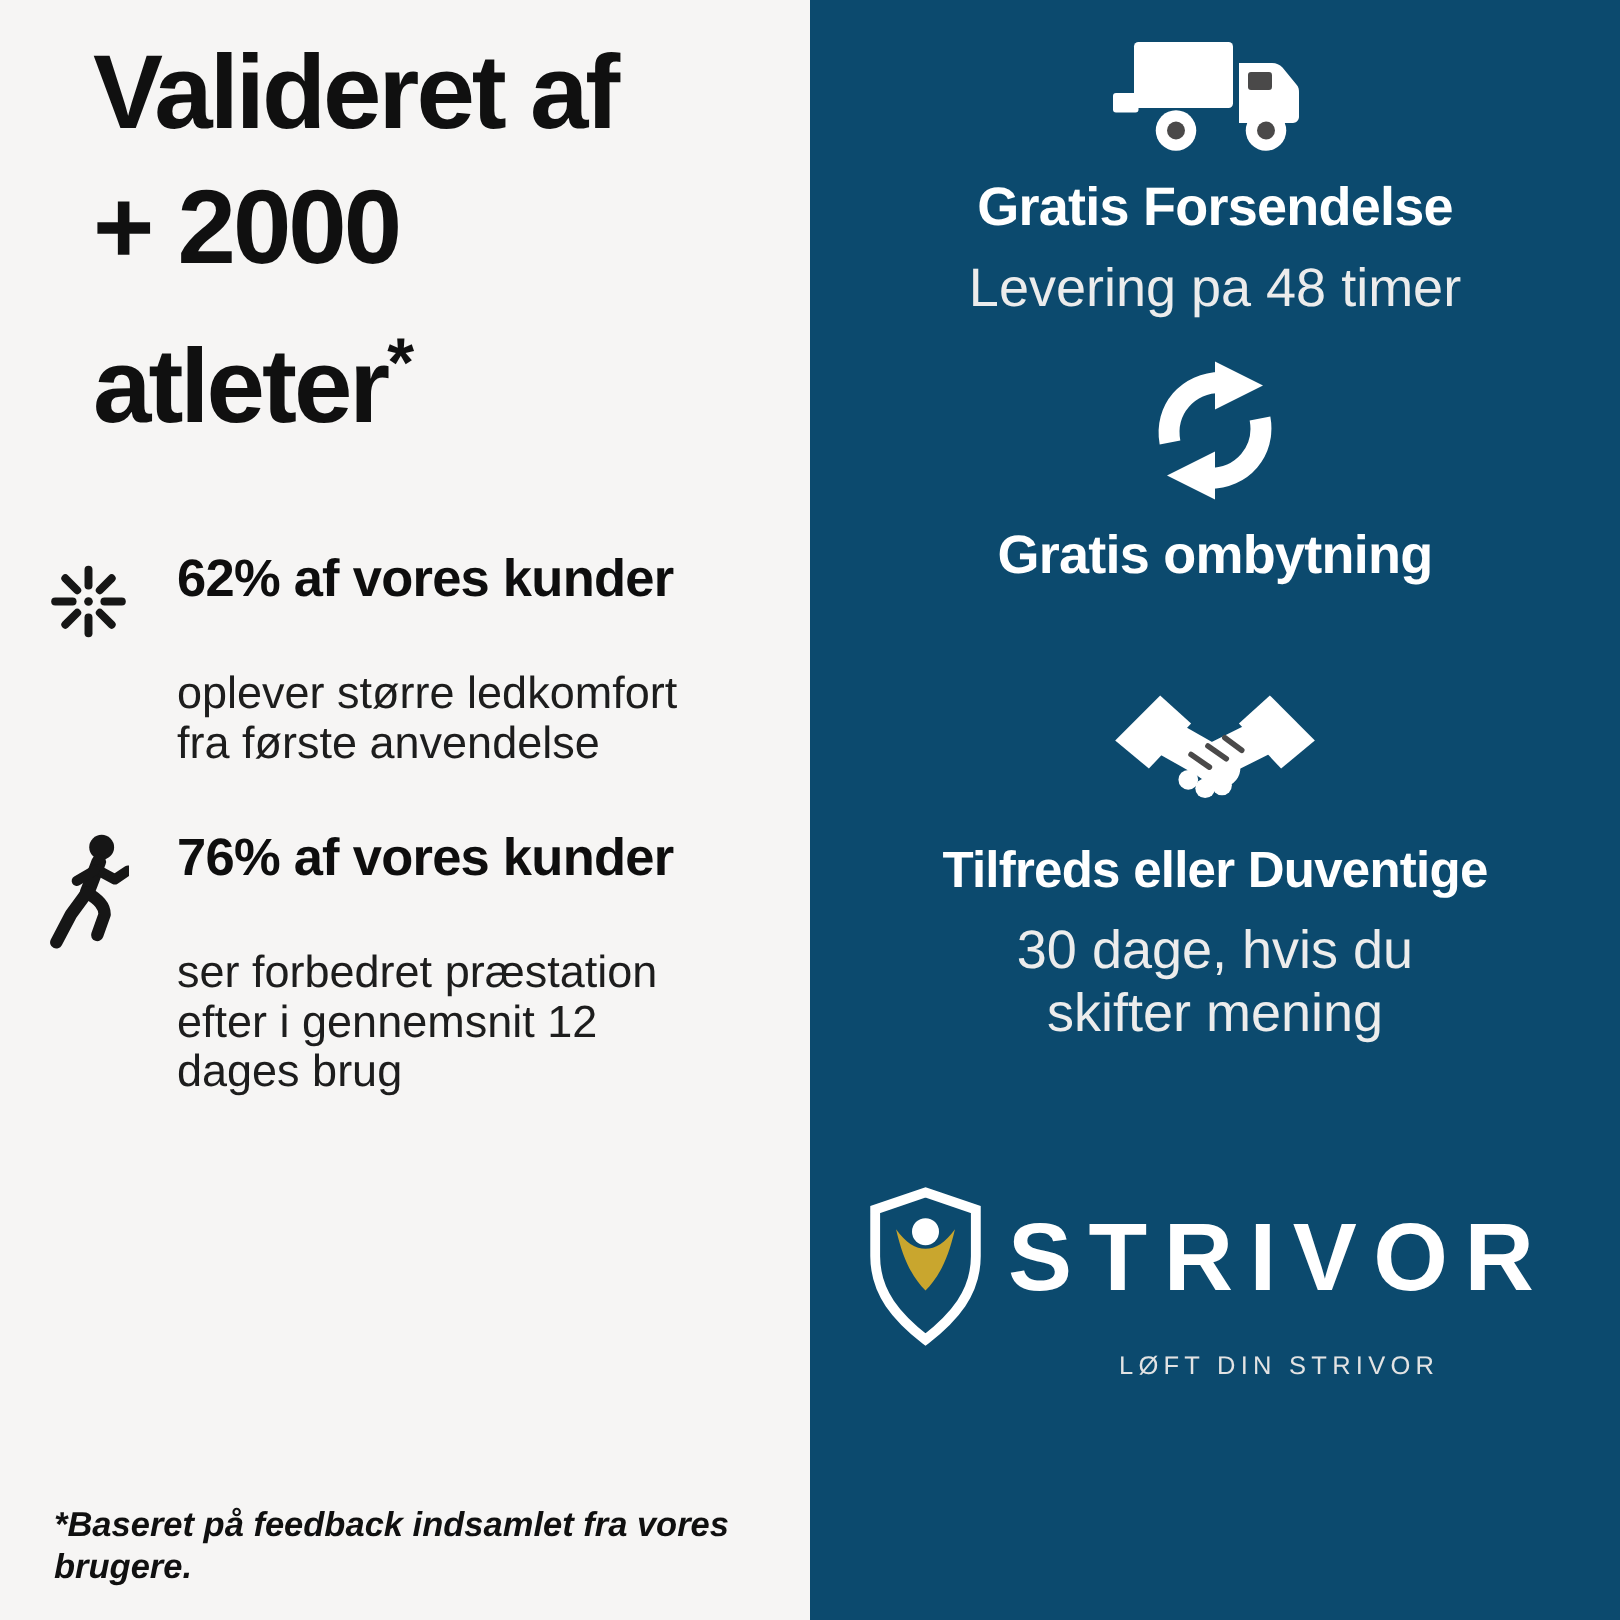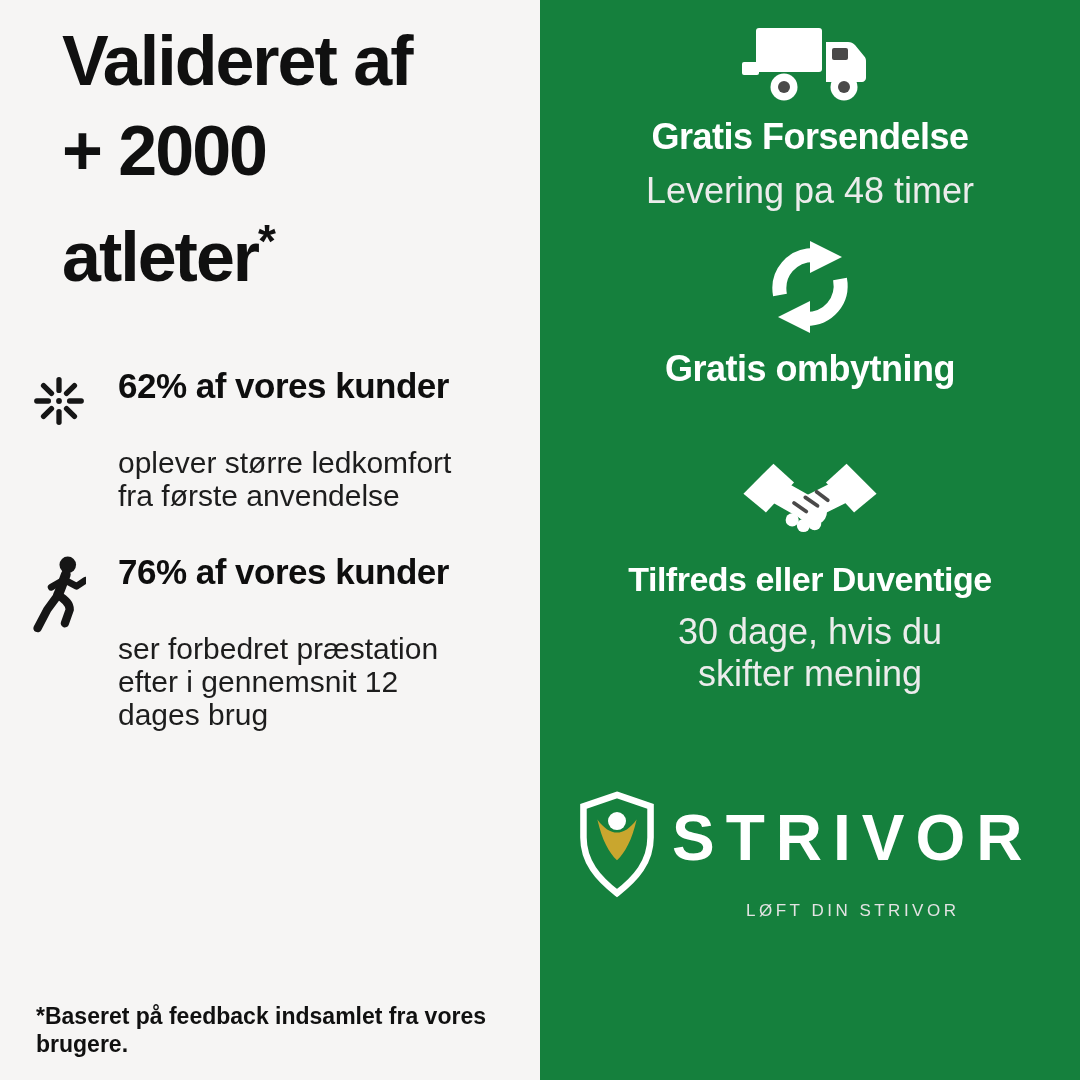--- a/index.html
+++ b/index.html
@@ -3,39 +3,39 @@
 <meta charset="utf-8">
 <style>
   * { margin:0; padding:0; box-sizing:border-box; }
   html,body { background:#2a2a2a; }
   .canvas {
     position:relative; width:1080px; height:1080px; overflow:hidden;
     font-family:"Liberation Sans","DejaVu Sans",sans-serif;
     display:flex;
   }
   .panel-left  { position:relative; width:540px; height:1080px; background:#f6f5f4;padding-left:16px; }
-  .panel-right { position:relative; width:540px; height:1080px; background:#15803d; }
+  .panel-right { position:relative; width:540px; height:1080px; background:#0c4a6e; }
 
   
   .heading {
     position:absolute; left:62px; top:16px;
     font-size:70px; line-height:90px; font-weight:700;
     letter-spacing:-2px; color:#101010;
   }
   .heading .hl { display:block; white-space:nowrap; }
   .ast { font-size:46px; vertical-align:super; letter-spacing:0; }
 
   .stat { position:absolute; left:30px; width:486px; display:flex; gap:30px; }
   .stat-icon { flex:0 0 58px; display:flex; justify-content:center; align-items:flex-start; padding-top:4px; }
   .stat-headline { font-size:35px; font-weight:700; color:#0e0e0e; letter-spacing:-0.5px; margin-bottom:7px; }
   .stat-body { font-size:30px; line-height:33px; color:#1d1d1d; max-width:352px;margin-top:40px; }
 
   .footnote {
     position:absolute; left:36px; top:1002px; width:490px;
-    font-size:23px; line-height:28px; font-weight:700; color:#101010;
+    font-size:23px; line-height:28px; font-weight:700; font-style:italic; color:#101010;
   }
 
   
   .feature {
     position:absolute; left:0; width:540px;
     display:flex; flex-direction:column; align-items:center; text-align:center;
   }
   .f-icon { margin-bottom:8px; }
   .f-title { font-size:36px; font-weight:700; color:#ffffff; letter-spacing:-0.5px; }
   .f-title.smaller { font-size:34px; }

